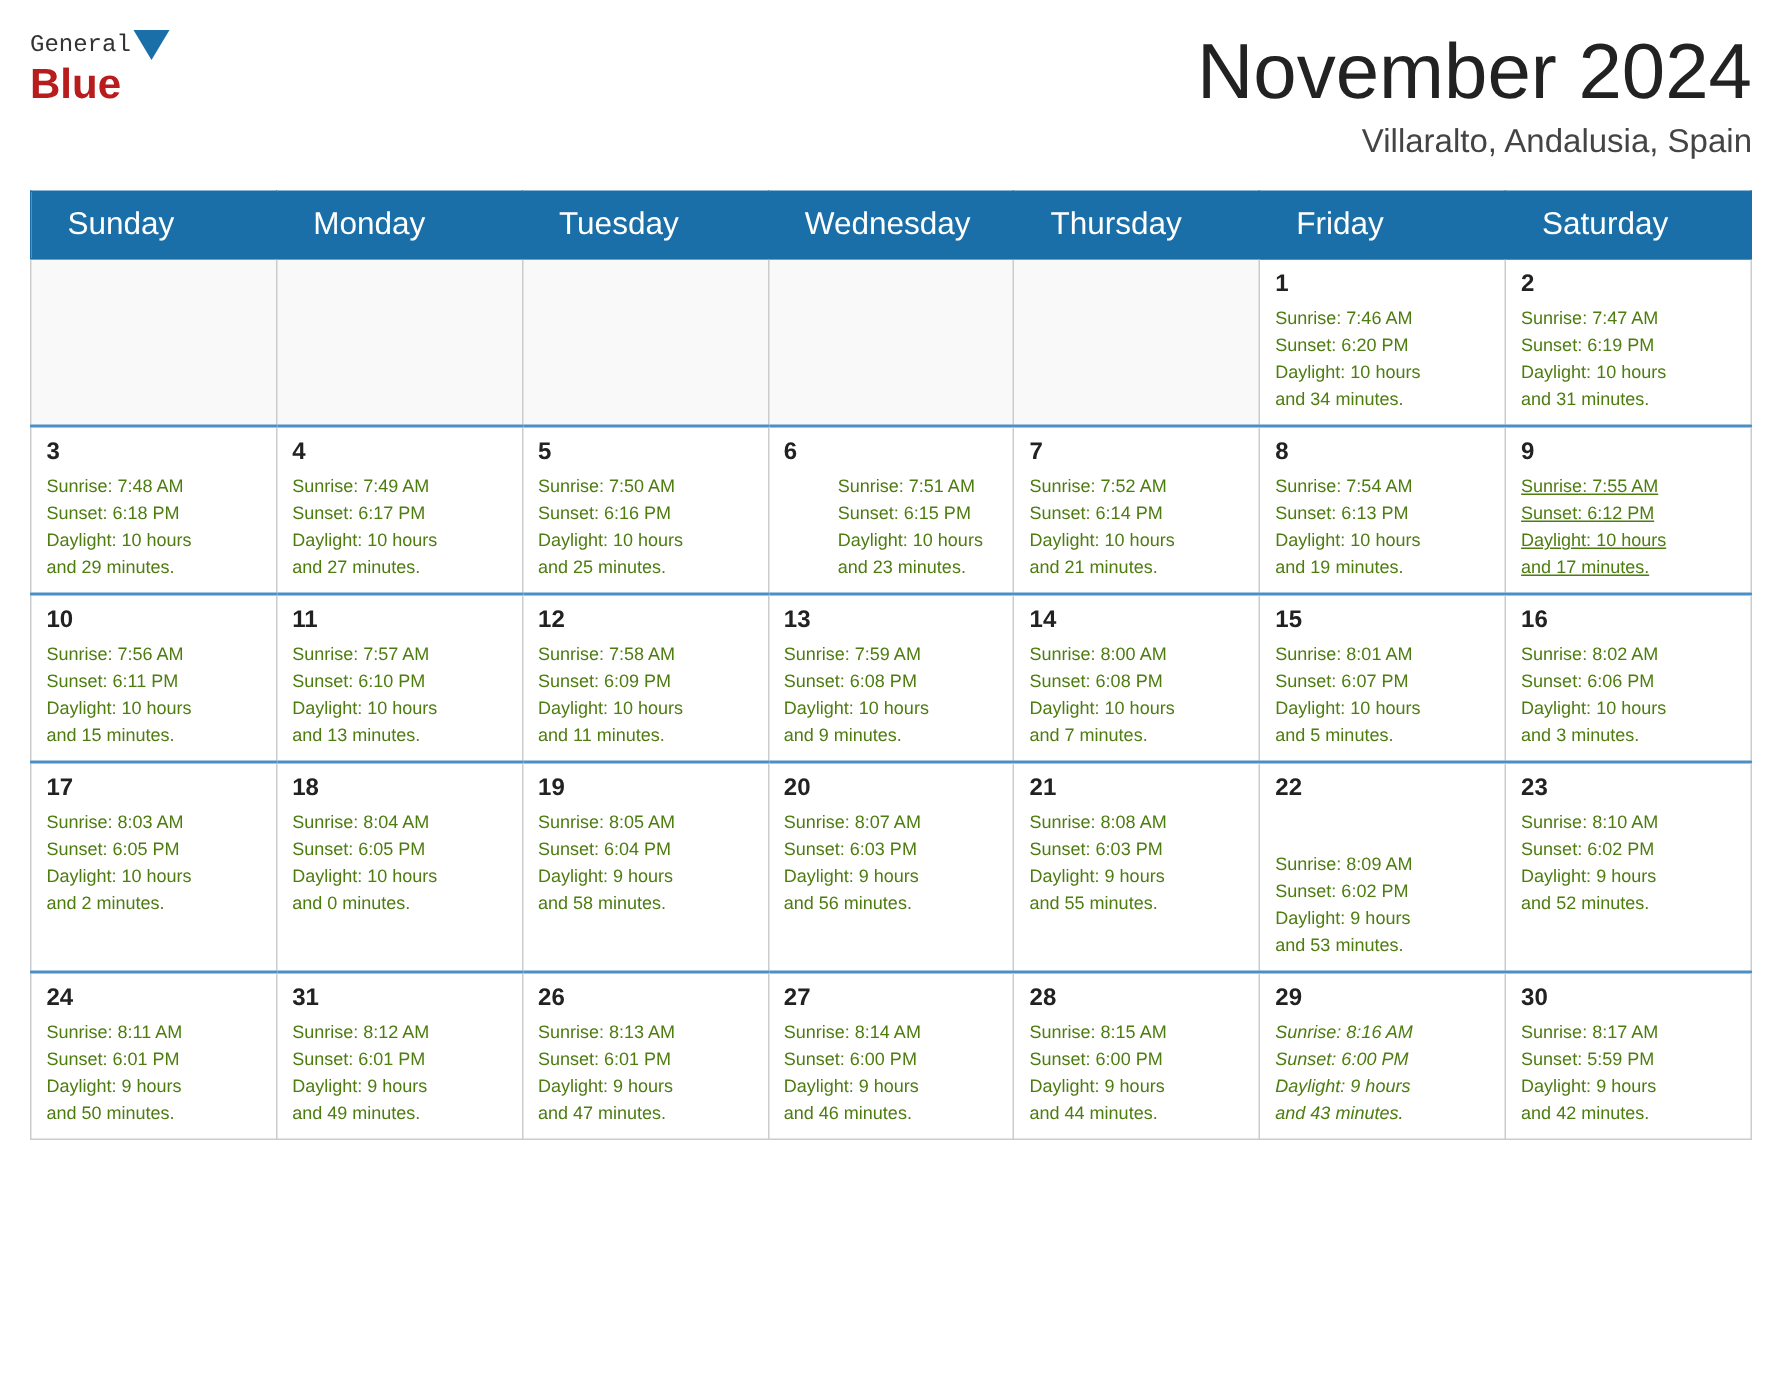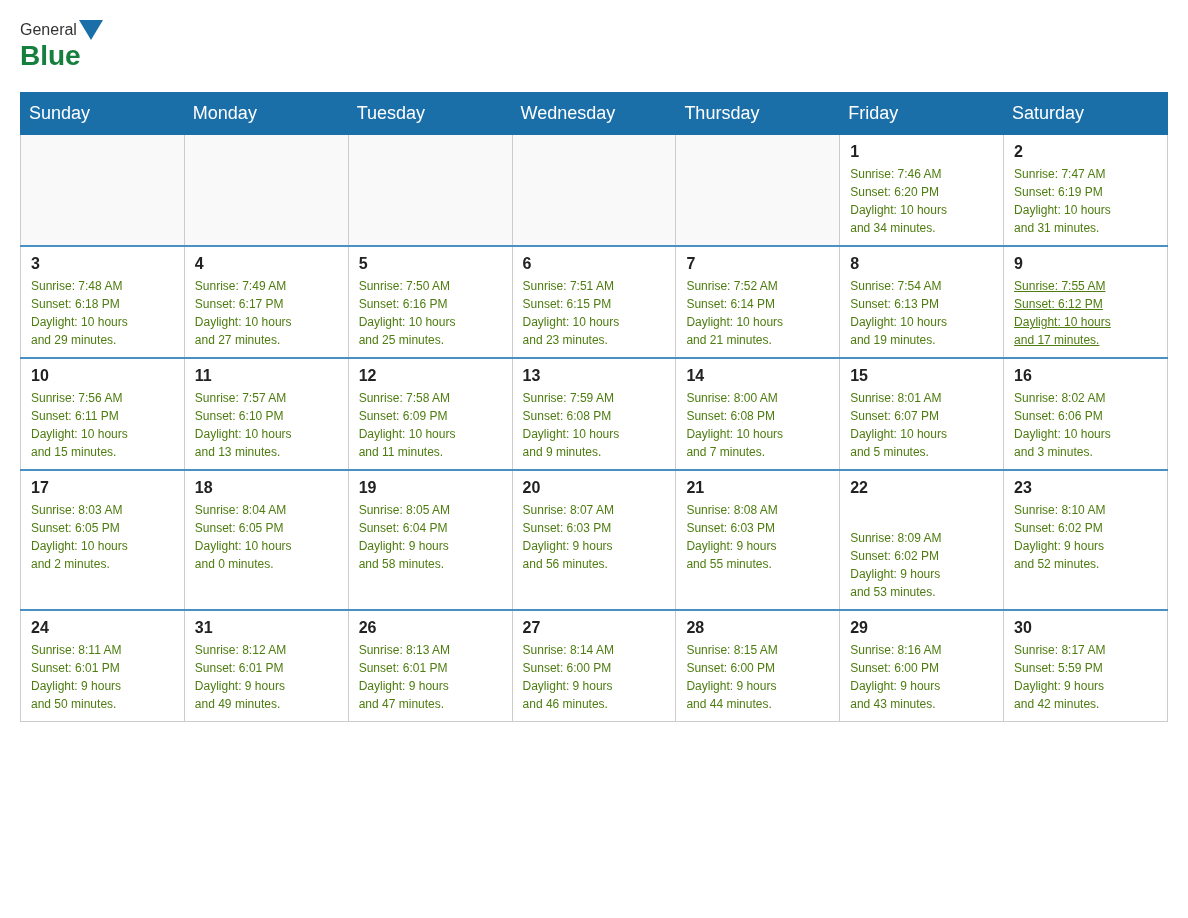--- a/index.html
+++ b/index.html
@@ -25,21 +25,21 @@
     .logo-triangle {
       width: 0;
       height: 0;
       border-left: 12px solid transparent;
       border-right: 12px solid transparent;
       border-top: 20px solid #1a6fa8;
       margin: 0 2px;
       display: inline-block;
     }
     .logo-blue {
-      color: #15803d;
+      color: #b91c1c;
       font-size: 28px;
       font-weight: bold;
     }
     .title-section {
       text-align: right;
     }
     .month-title {
       font-size: 52px;
       font-weight: normal;
       color: #222;
@@ -52,22 +52,22 @@
     }
     .calendar-table {
       width: 100%;
       border-collapse: collapse;
       table-layout: fixed;
     }
     .calendar-table thead tr th {
       background-color: #1a6fa8;
       color: #fff;
       text-align: left;
-      padding: 10px 8px;
-      font-size: 18px;
+      padding: 10px 24px;
+      font-size: 21px;
       font-weight: normal;
       border: 1px solid #1a6fa8;
     }
     .calendar-table tbody tr td {
       vertical-align: top;
       padding: 8px 10px;
       border: 1px solid #ccc;
       font-size: 12.5px;
       color: #333;
       height: 110px;
@@ -87,32 +87,37 @@
       font-size: 12px;
       color: #4d7c0f;
       line-height: 1.5;
     }
     .empty-cell {
       background: #f9f9f9;
     }
     .logo-row {
       display: flex;
       align-items: center;
+      font-family: Liberation Mono, monospace;
     }
   </style>
 </head>
 <body>
 
 <div class="header">
   <div class="logo">
     <div class="logo-row">
       <span class="logo-general">General</span>
       <span class="logo-triangle"></span>
     </div>
     <span class="logo-blue">Blue</span>
+  </div>
+  <div class="title-section">
+    <div class="month-title">November 2024</div>
+    <div class="location-title">Villaralto, Andalusia, Spain</div>
   </div>
 </div>
 
 <table class="calendar-table">
   <thead>
     <tr>
     <th>Sunday</th>
         <th>Monday</th>
         <th>Tuesday</th>
         <th>Wednesday</th>
@@ -160,21 +165,21 @@
         </td>
         <td>
           <span class="day-number">5</span>
           <div class="day-info" style="white-space: pre-line;">Sunrise: 7:50 AM
 Sunset: 6:16 PM
 Daylight: 10 hours
 and 25 minutes.</div>
         </td>
         <td>
           <span class="day-number">6</span>
-          <div class="day-info" style="white-space: pre-line;">Sunrise: 7:51 AM
+          <div class="day-info" style="white-space: pre-line; margin-left: 36px;">Sunrise: 7:51 AM
 Sunset: 6:15 PM
 Daylight: 10 hours
 and 23 minutes.</div>
         </td>
         <td>
           <span class="day-number">7</span>
           <div class="day-info" style="white-space: pre-line;">Sunrise: 7:52 AM
 Sunset: 6:14 PM
 Daylight: 10 hours
 and 21 minutes.</div>
@@ -327,21 +332,21 @@
         </td>
         <td>
           <span class="day-number">28</span>
           <div class="day-info" style="white-space: pre-line;">Sunrise: 8:15 AM
 Sunset: 6:00 PM
 Daylight: 9 hours
 and 44 minutes.</div>
         </td>
         <td>
           <span class="day-number">29</span>
-          <div class="day-info" style="white-space: pre-line;">Sunrise: 8:16 AM
+          <div class="day-info" style="white-space: pre-line; font-style: italic;">Sunrise: 8:16 AM
 Sunset: 6:00 PM
 Daylight: 9 hours
 and 43 minutes.</div>
         </td>
         <td>
           <span class="day-number">30</span>
           <div class="day-info" style="white-space: pre-line;">Sunrise: 8:17 AM
 Sunset: 5:59 PM
 Daylight: 9 hours
 and 42 minutes.</div>

